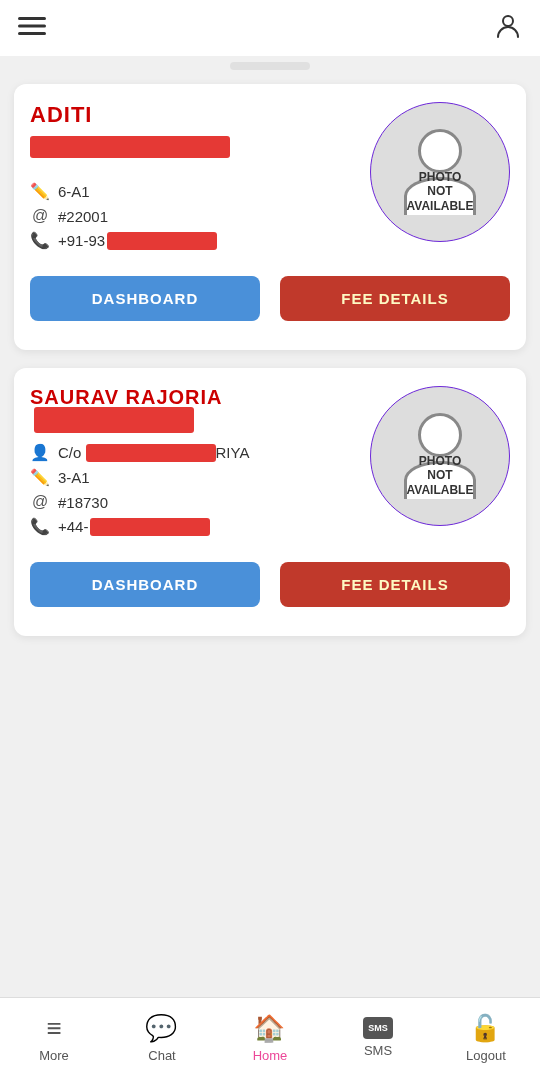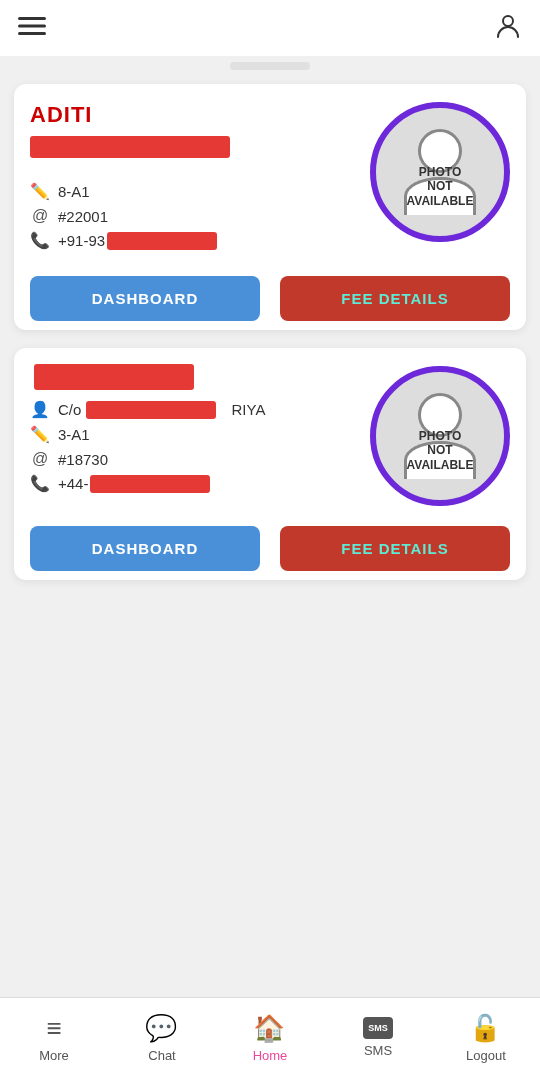--- a/index.html
+++ b/index.html
@@ -43,21 +43,21 @@
     
     .content-area {
       padding: 10px 14px;
       padding-bottom: 90px;
     }
 
     
     .student-card {
       background: #fff;
       border-radius: 12px;
-      padding: 18px 16px 9px 16px;
+      padding: 18px 16px 29px 16px;
       margin-bottom: 18px;
       box-shadow: 0 2px 8px rgba(0,0,0,0.08);
     }
 
     .card-header {
       display: flex;
       align-items: flex-start;
       justify-content: space-between;
     }
 
@@ -114,21 +114,21 @@
     .avatar-container {
       width: 140px;
       height: 140px;
       flex-shrink: 0;
       margin-left: 10px;
     }
     .avatar-circle {
       width: 140px;
       height: 140px;
       border-radius: 50%;
-      border: 6px solid #6d28d9;
+      border: 1px solid #6d28d9;
       background: #ddd;
       display: flex;
       flex-direction: column;
       align-items: center;
       justify-content: center;
       overflow: hidden;
       position: relative;
     }
     .avatar-person {
       display: flex;
@@ -179,21 +179,21 @@
       padding: 14px 0;
       font-size: 15px;
       font-weight: bold;
       letter-spacing: 1px;
       cursor: pointer;
       text-transform: uppercase;
     }
     .btn-fee {
       flex: 1;
       background: #c0392b;
-      color: #5eead4;
+      color: #fef9c3;
       border: none;
       border-radius: 8px;
       padding: 14px 0;
       font-size: 15px;
       font-weight: bold;
       letter-spacing: 1px;
       cursor: pointer;
       text-transform: uppercase;
     }
 
@@ -305,21 +305,21 @@
 
   <div class="student-card">
     <div class="card-header">
       <div class="card-info">
         <div class="student-name">ADITI</div>
         <div style="margin-bottom:10px;">
           <span class="redacted-bar"></span>
         </div>
         <div class="info-row">
           <span class="info-icon">✏️</span>
-          <span class="info-text">8-A1</span>
+          <span class="info-text">6-A1</span>
         </div>
         <div class="info-row">
           <span class="info-icon">@</span>
           <span class="info-text">#22001</span>
         </div>
         <div class="info-row">
           <span class="info-icon">📞</span>
           <span class="info-text">+91-93</span>
           <span class="phone-redact"></span>
         </div>
@@ -337,27 +337,28 @@
     <div class="card-buttons">
       <button class="btn-dashboard">DASHBOARD</button>
       <button class="btn-fee">FEE DETAILS</button>
     </div>
   </div>
 
   <div class="student-card">
     <div class="card-header">
       <div class="card-info">
         <div style="margin-bottom:8px;">
+          <span class="student-name" style="display:inline; font-size:20px;">SAURAV RAJORIA</span>
           <span class="name-redact-inline" style="position:relative; top:-2px; margin-left:4px;"></span>
         </div>
         <div class="info-row">
           <span class="info-icon">👤</span>
           <span class="info-text">C/o</span>&nbsp;
           <span class="co-redact"></span>
-          <span class="info-text" style="margin-left:16px;">RIYA</span>
+          <span class="info-text" style="margin-left:0;">RIYA</span>
         </div>
         <div class="info-row">
           <span class="info-icon">✏️</span>
           <span class="info-text">3-A1</span>
         </div>
         <div class="info-row">
           <span class="info-icon">@</span>
           <span class="info-text">#18730</span>
         </div>
         <div class="info-row">

